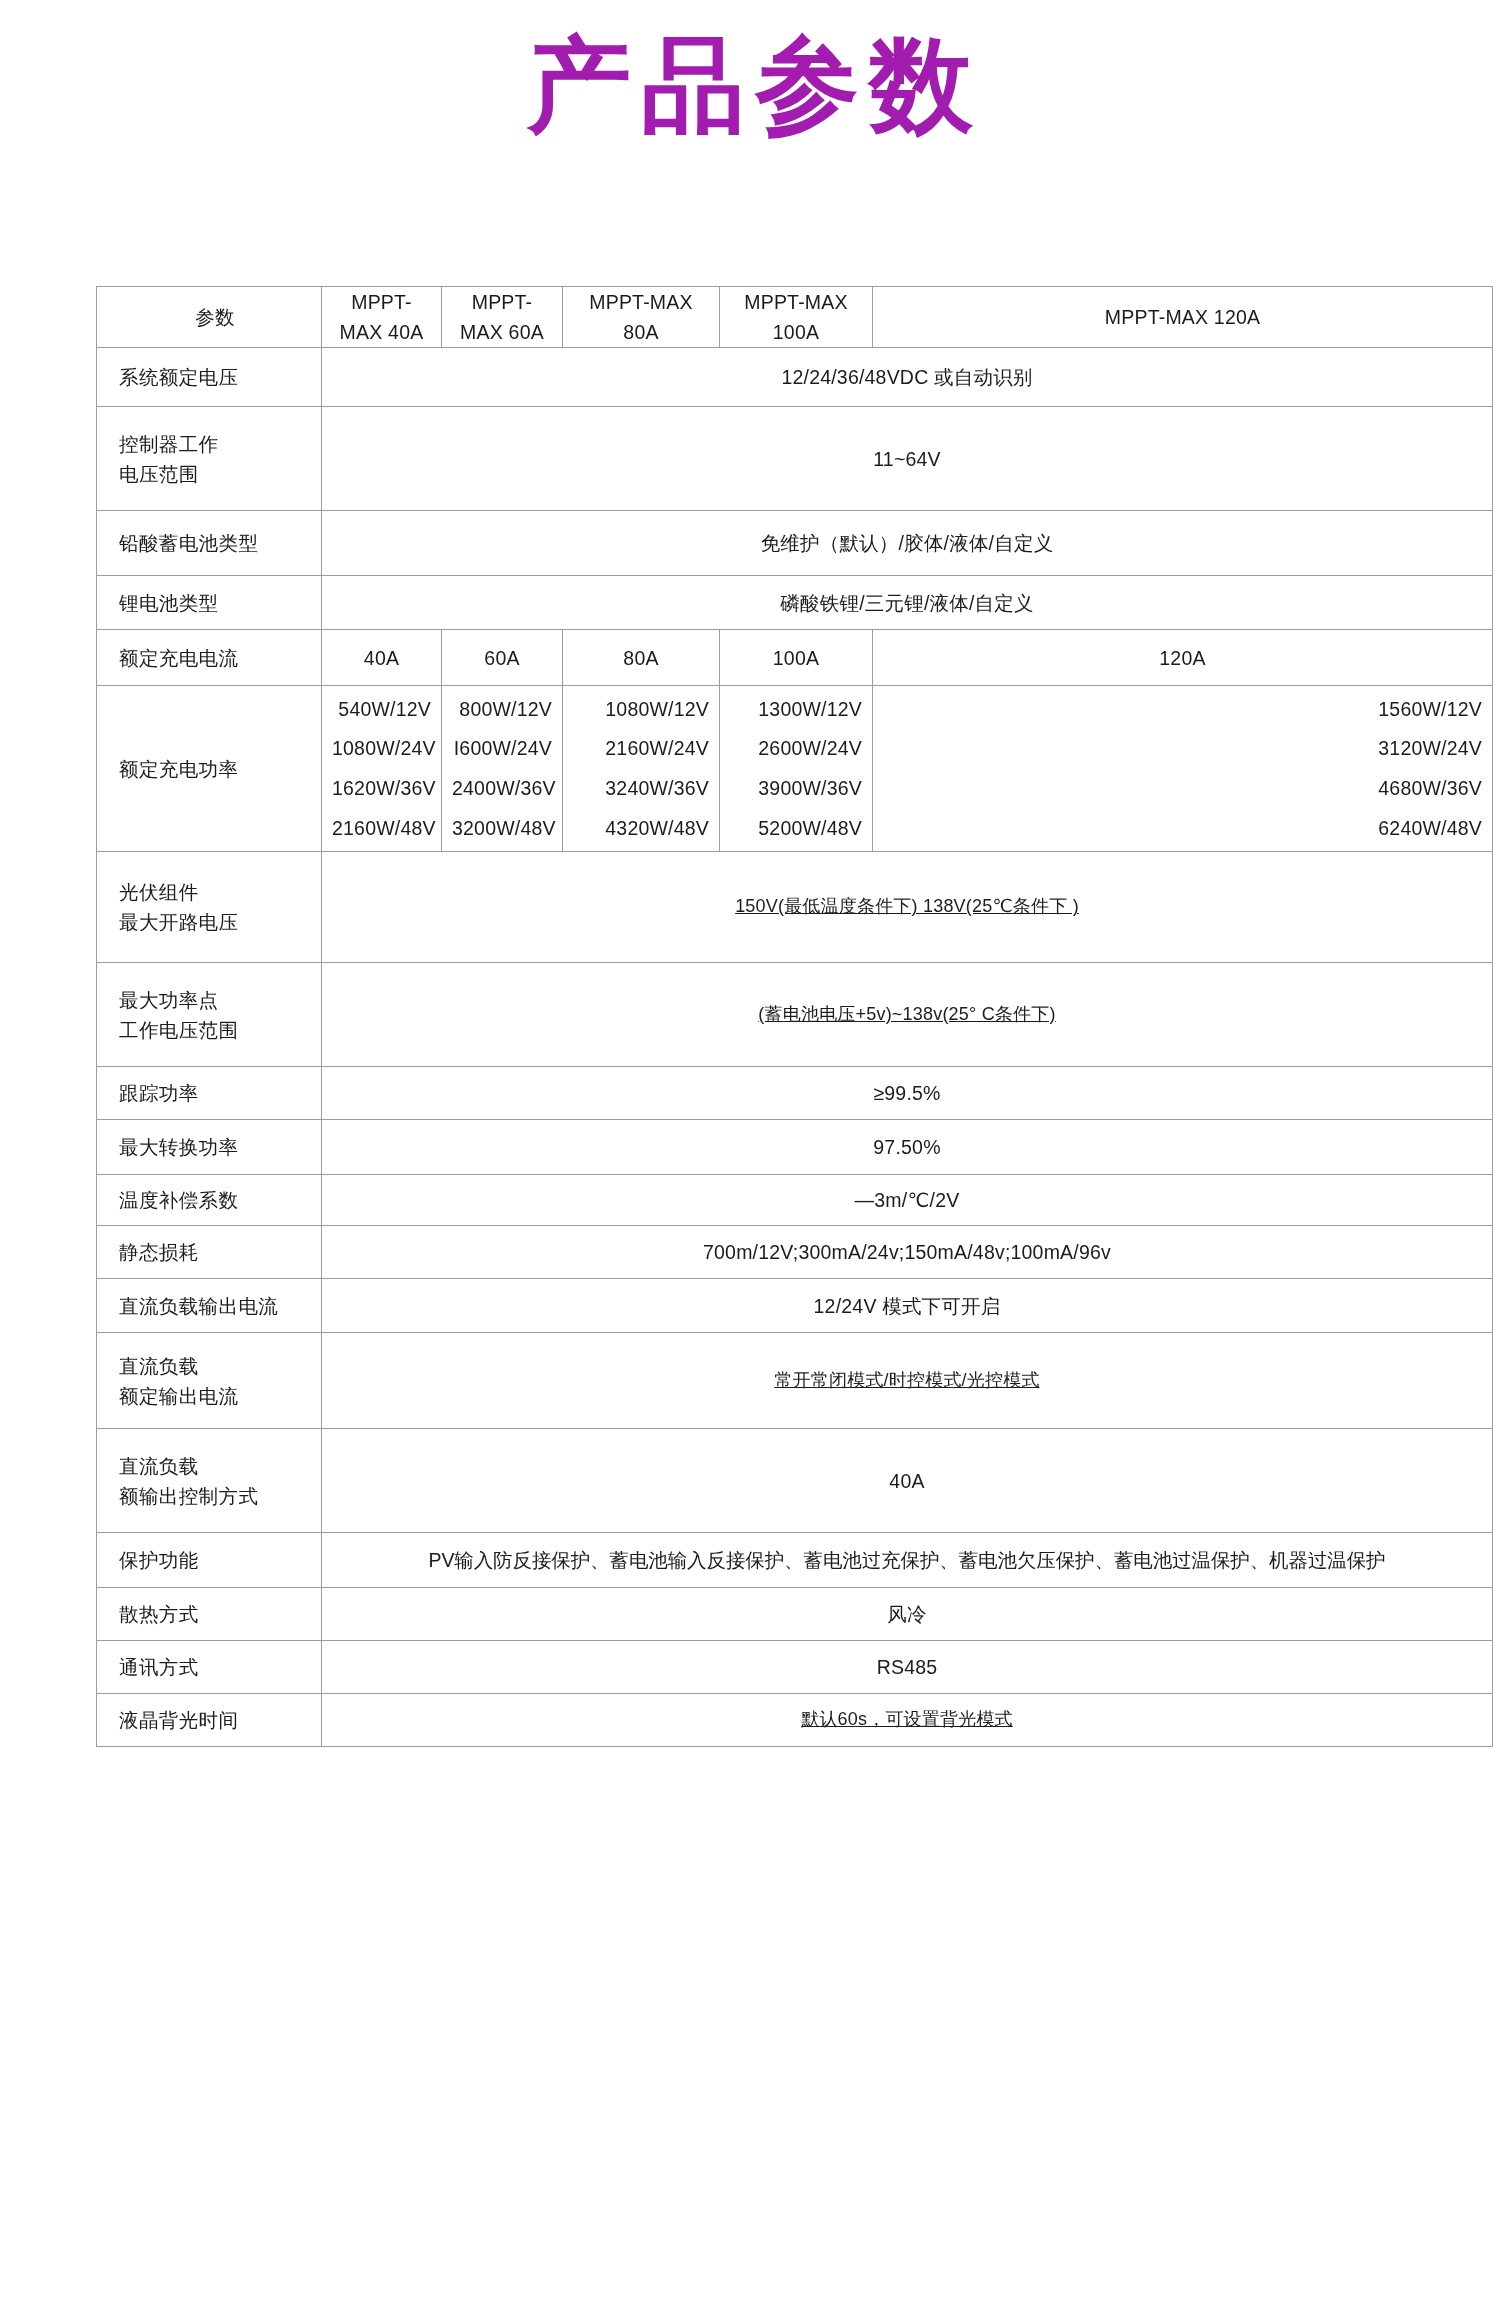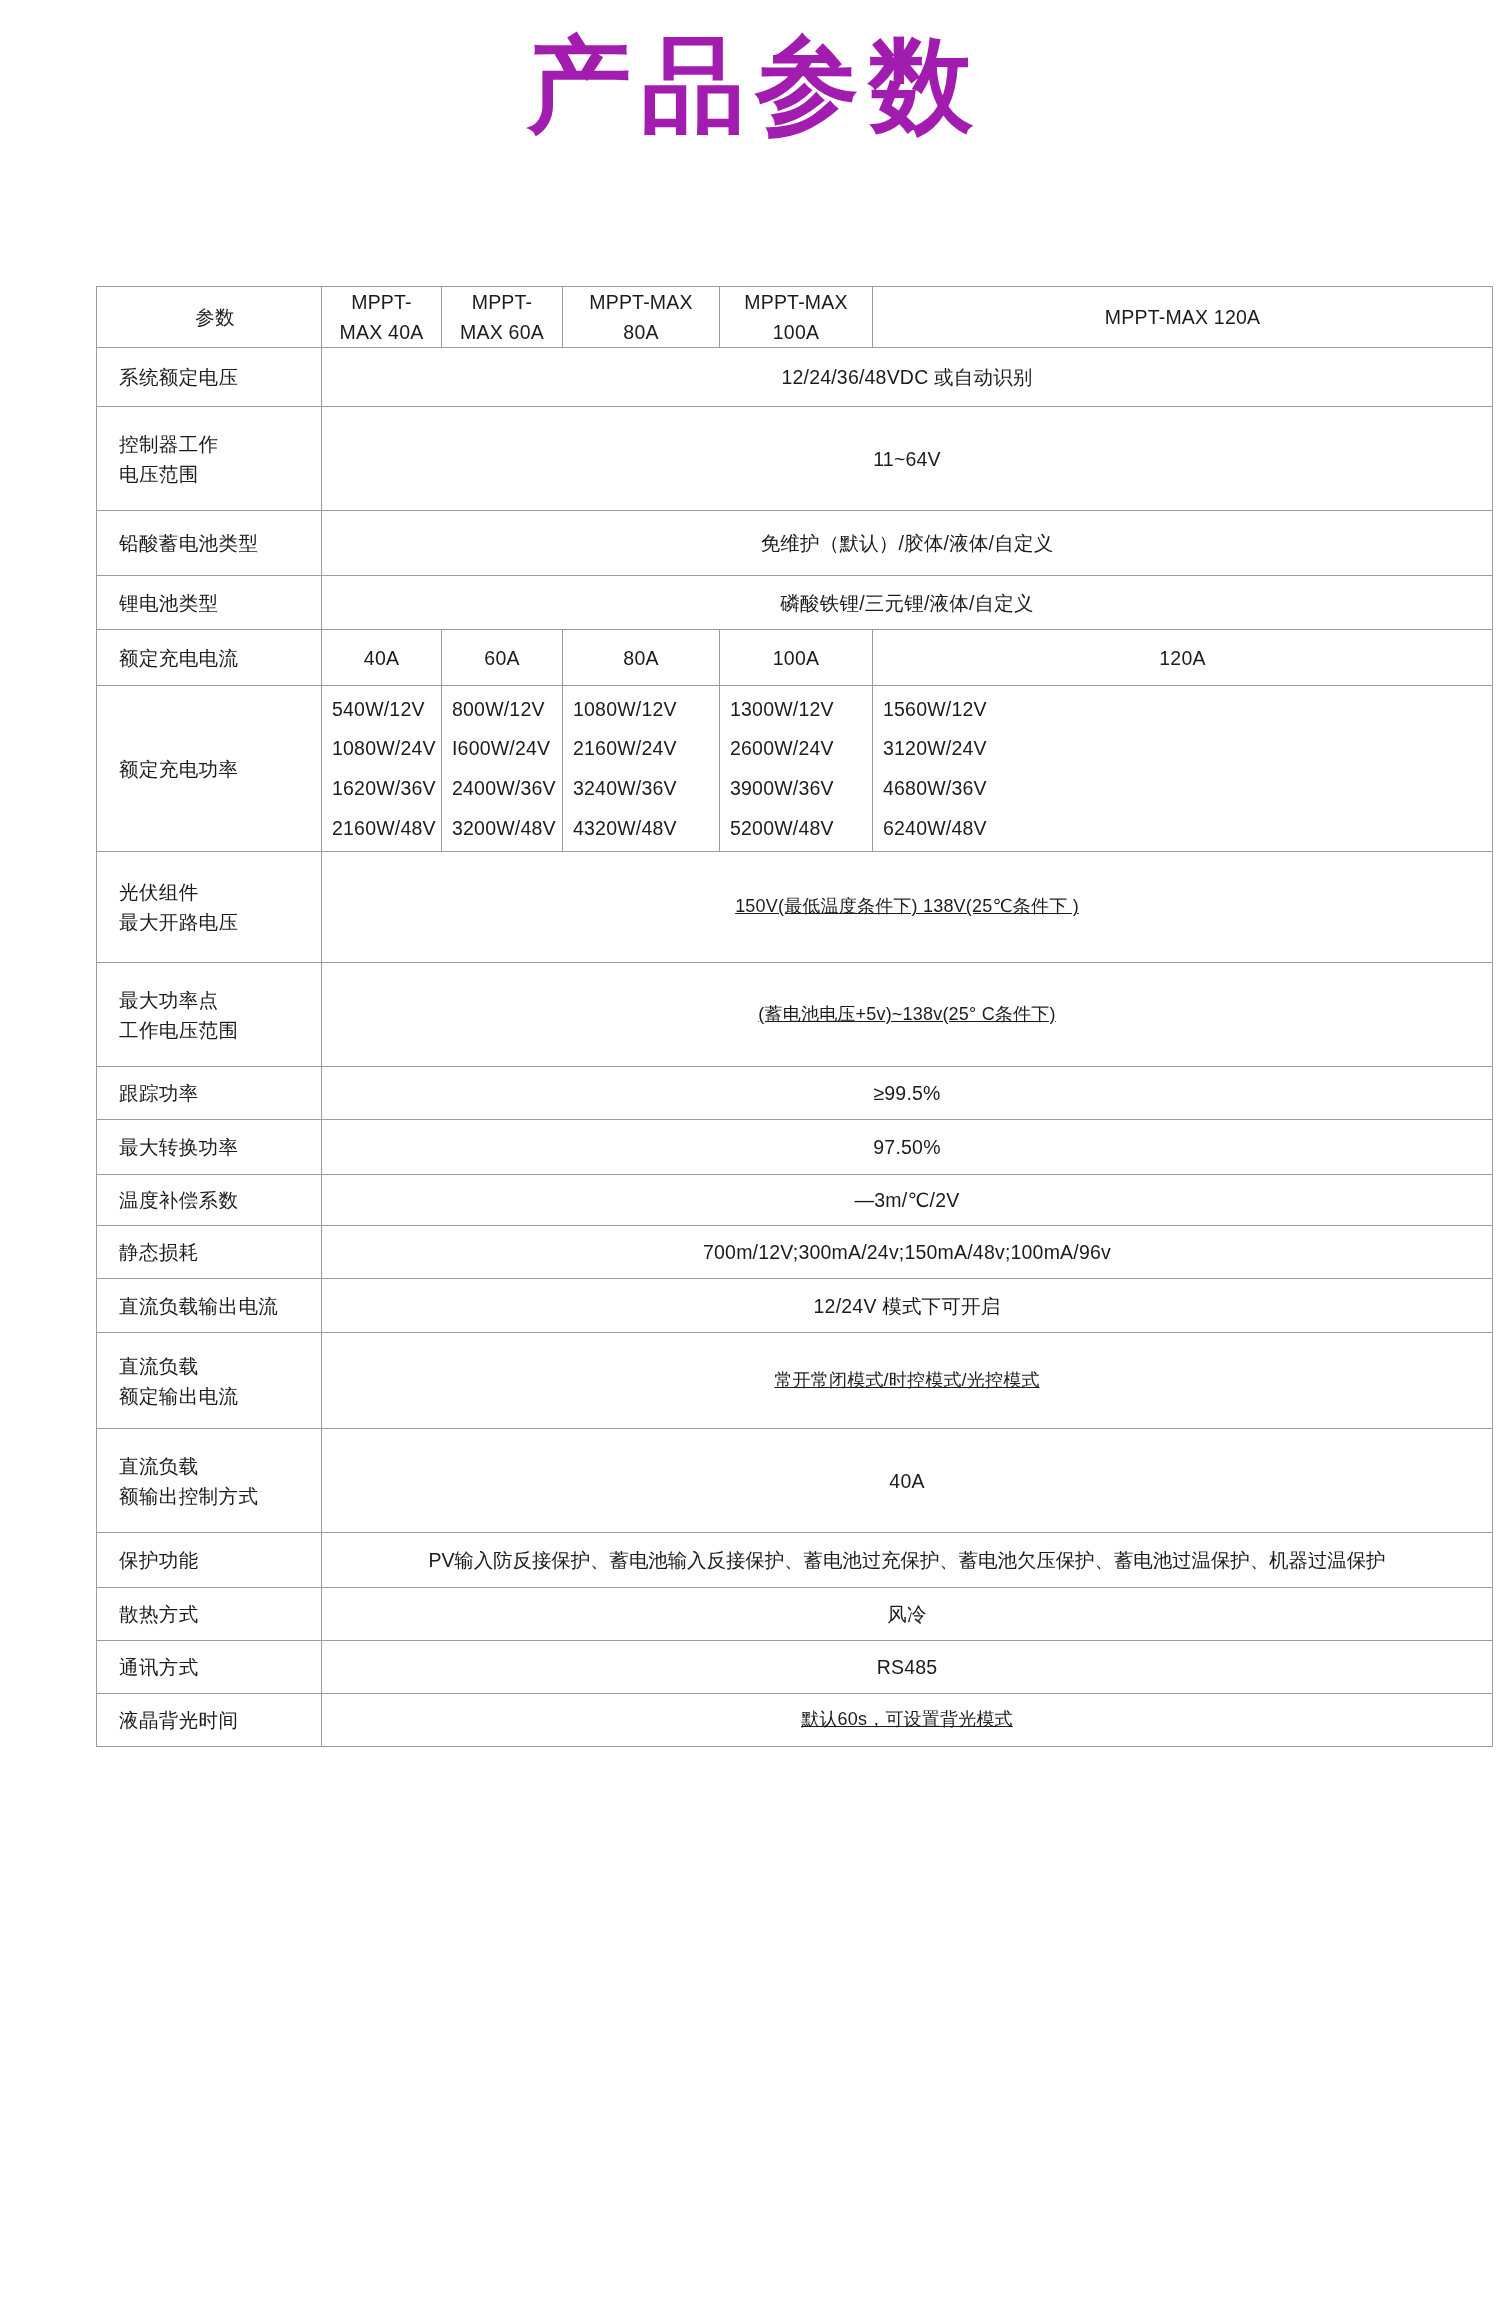--- a/index.html
+++ b/index.html
@@ -114,21 +114,21 @@
   tr.r-dcout     td { height: 53px; }
   tr.r-dcrated   td { height: 95px; }
   tr.r-dcmode    td { height: 103px; }
   tr.r-prot      td { height: 54px; }
   tr.r-cool      td { height: 52px; }
   tr.r-comm      td { height: 52px; }
   tr.r-backlight td { height: 52px; }
 
   .power-list {
     display: block;
-    text-align: left;
+    text-align: right;
   }
   .power-list span {
     display: block;
     line-height: 2.03;
     font-size: 19.5px;
     letter-spacing: 0.2px;
   }
   .protect-text {
     font-size: 17.5px;
     letter-spacing: -0.1px;

